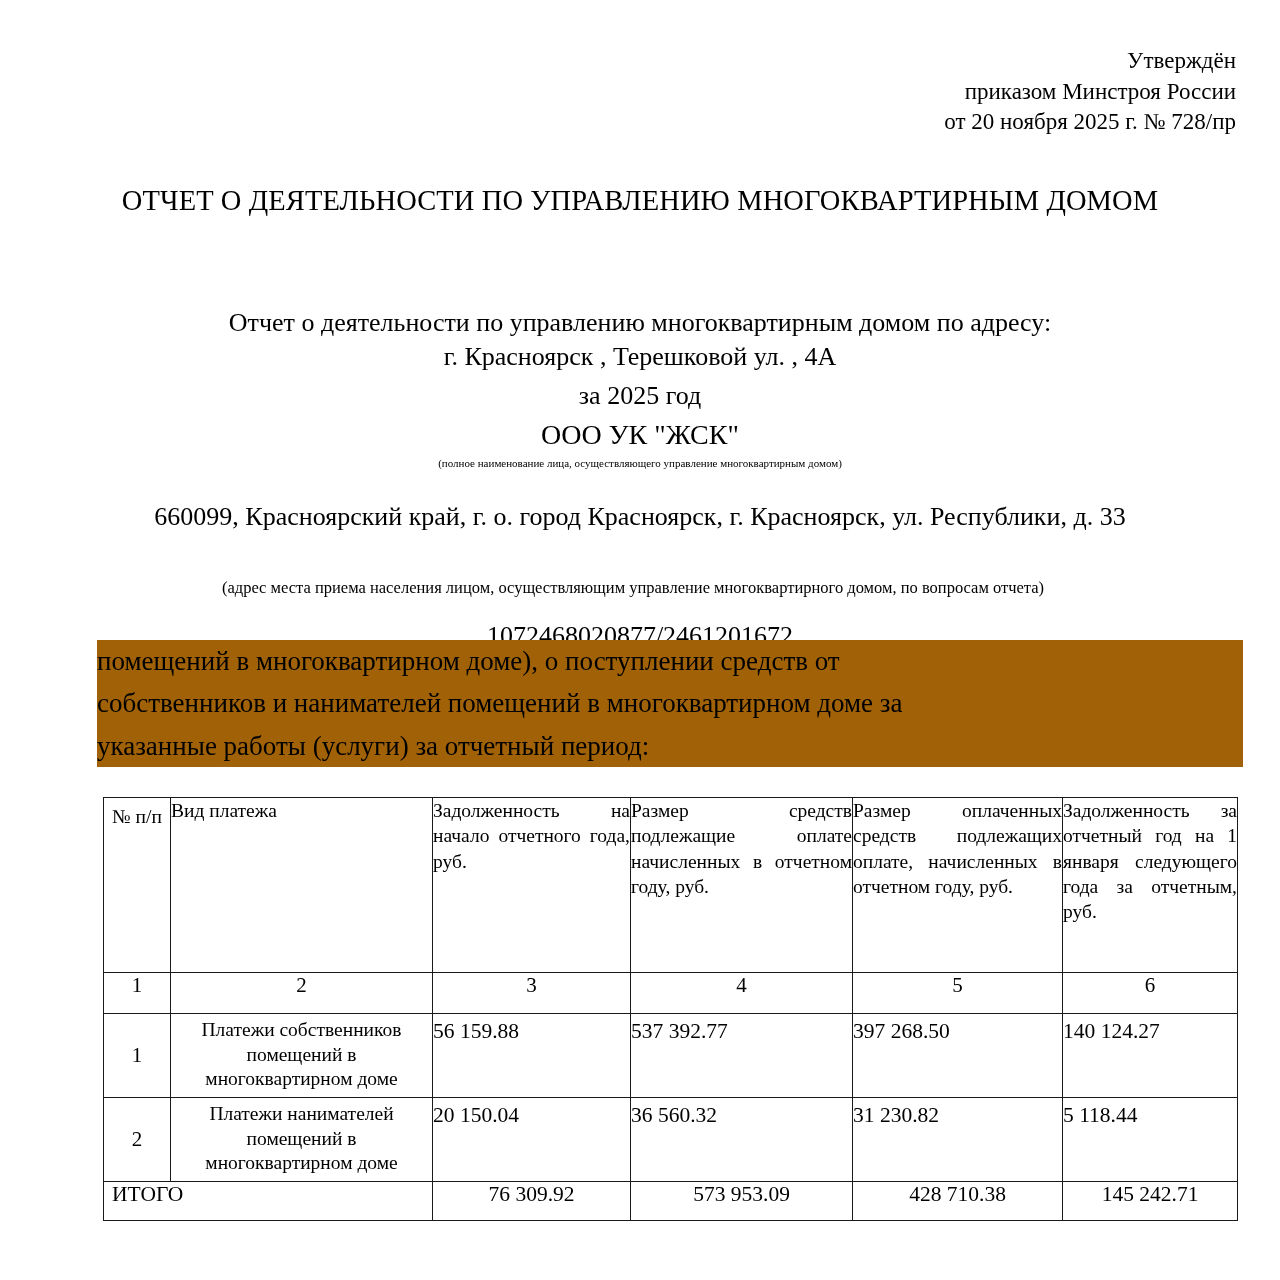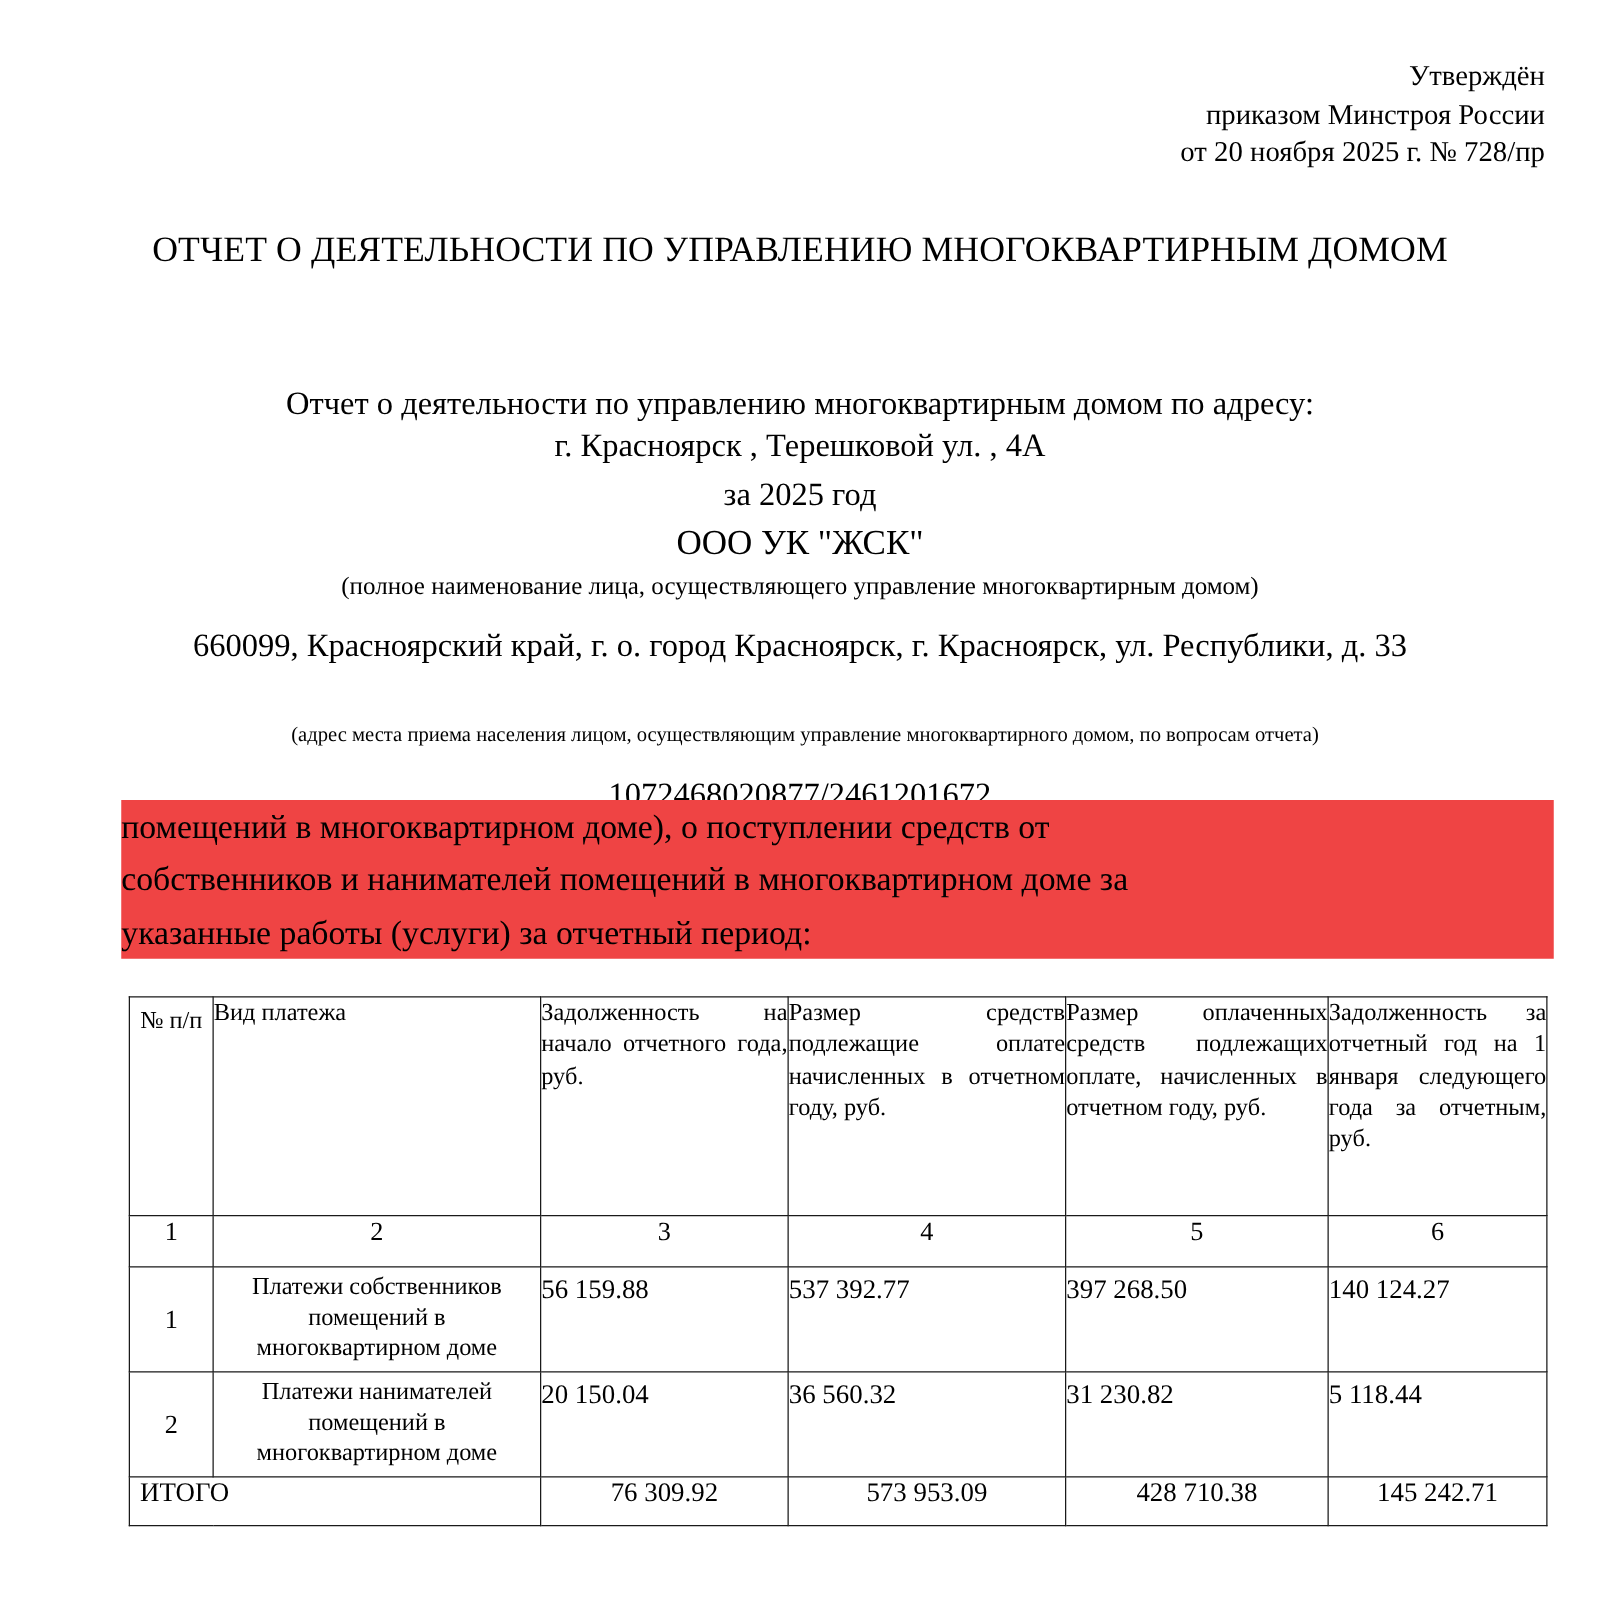--- a/index.html
+++ b/index.html
@@ -68,38 +68,38 @@
     font-size: 26px;
     line-height: 1.45;
     margin-top: 2px;
   }
   .intro .l4 {
     font-size: 28px;
     line-height: 1.35;
     margin-top: 2px;
   }
   .caption {
-    font-size: 20px;
+    font-size: 11px;
     line-height: 1.3;
     margin-top: 2px;
   }
 
   .addr {
     position: absolute;
     top: 499px;
     left: 150px;
     width: 980px;
     text-align: center;
     font-size: 26px;
     line-height: 1.42;
   }
   .addr-caption {
     position: absolute;
     top: 578px;
-    left: 104px;
+    left: 93px;
     width: 1080px;
     text-align: center;
     font-size: 16.5px;
     line-height: 1.25;
   }
 
   
   .ogrn {
     position: absolute;
     top: 619px;
@@ -114,21 +114,21 @@
   
   .body-par {
     position: absolute;
     top: 640px;
     left: 97px;
     width: 1146px;
     font-size: 27px;
     line-height: 1.57;
     text-align: justify;
     text-align-last: left;
-    background: #ef4444;
+    background: #a16207;
     z-index: 2;
   }
   .body-par .lastline { text-align: right; }
 
   
   .tbl-wrap {
     position: absolute;
     top: 797px;
     left: 103px;
     width: 1134px;

